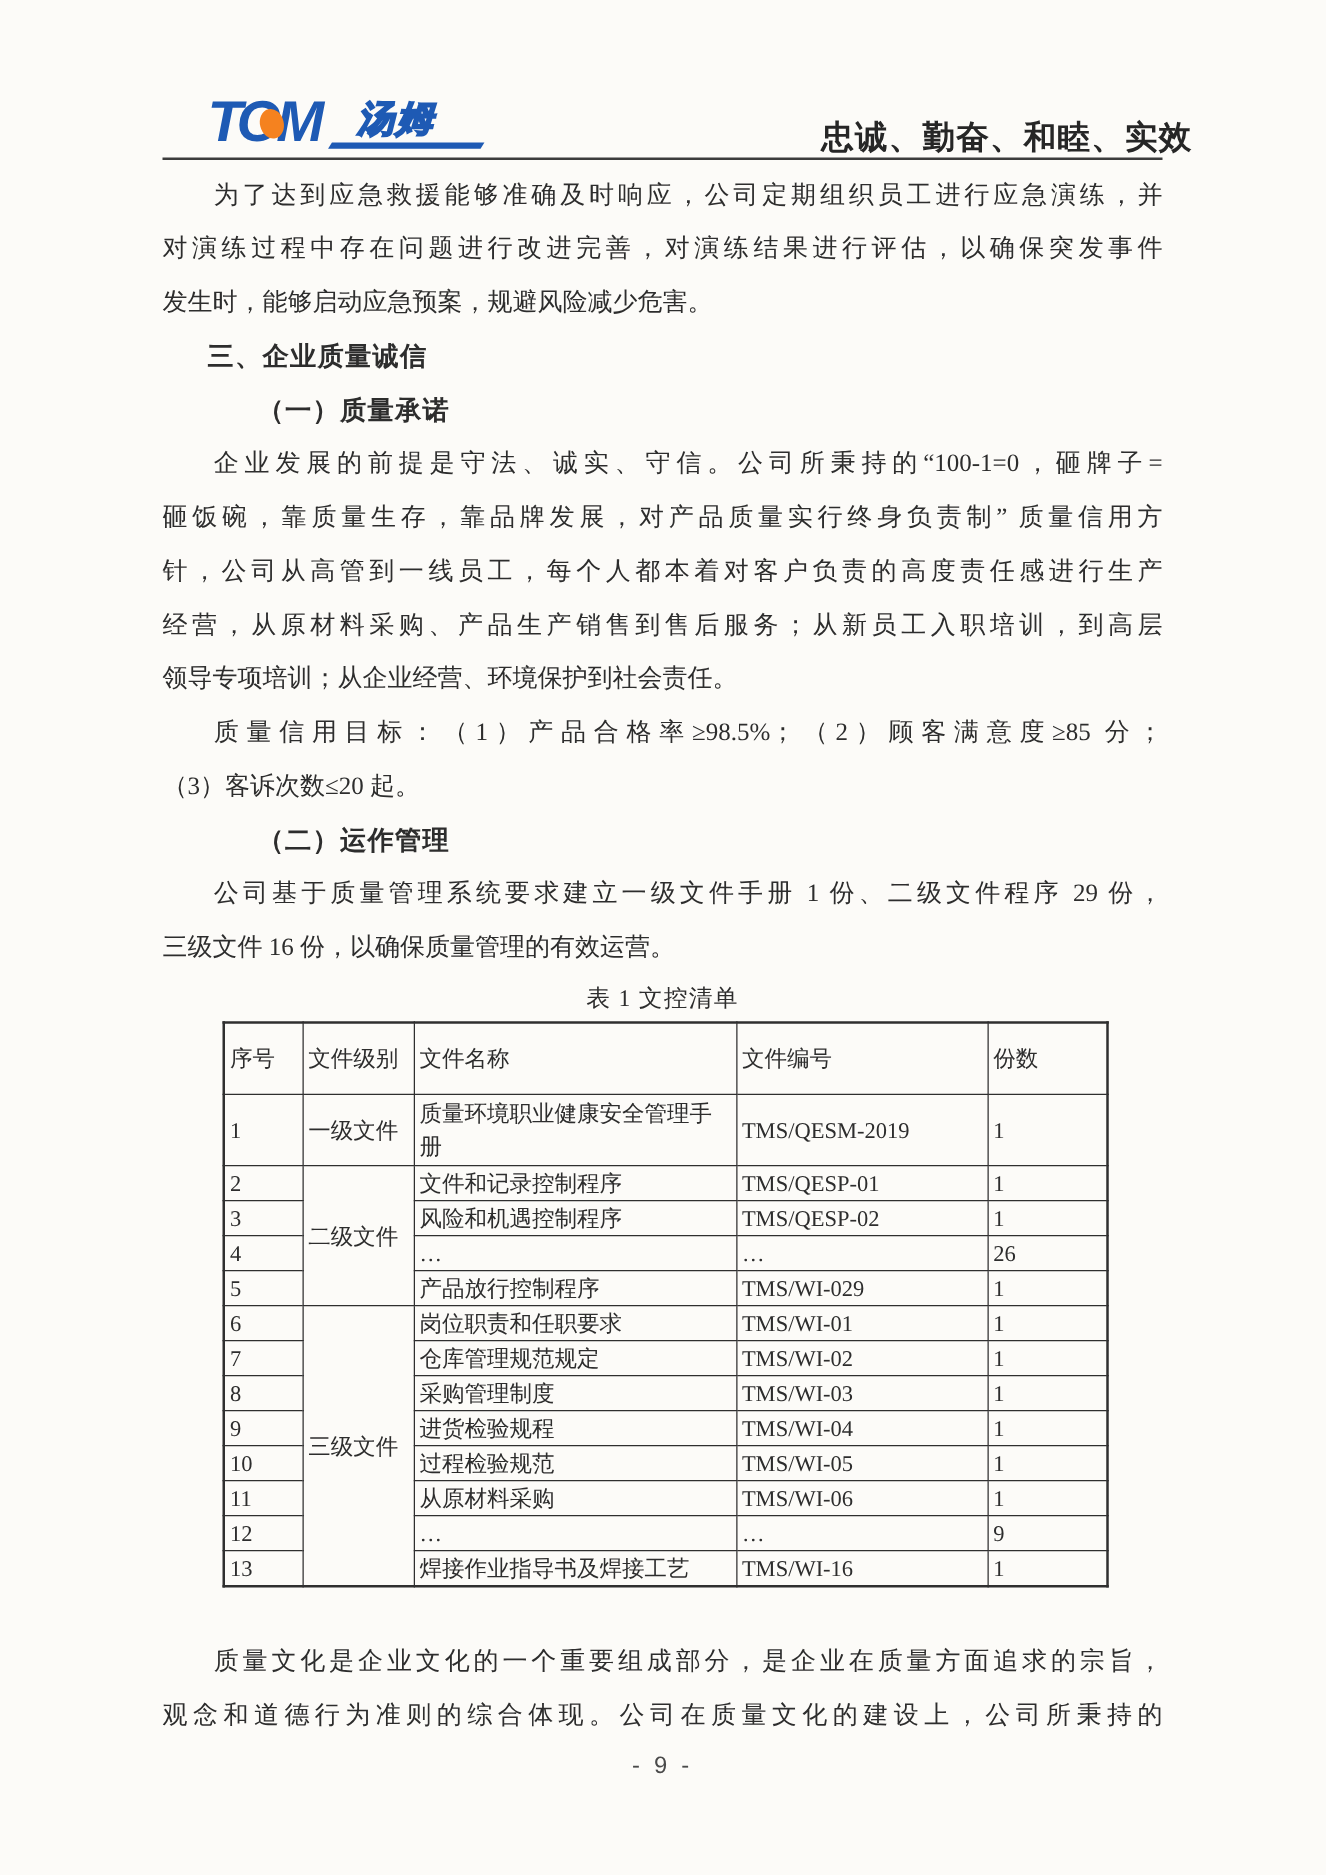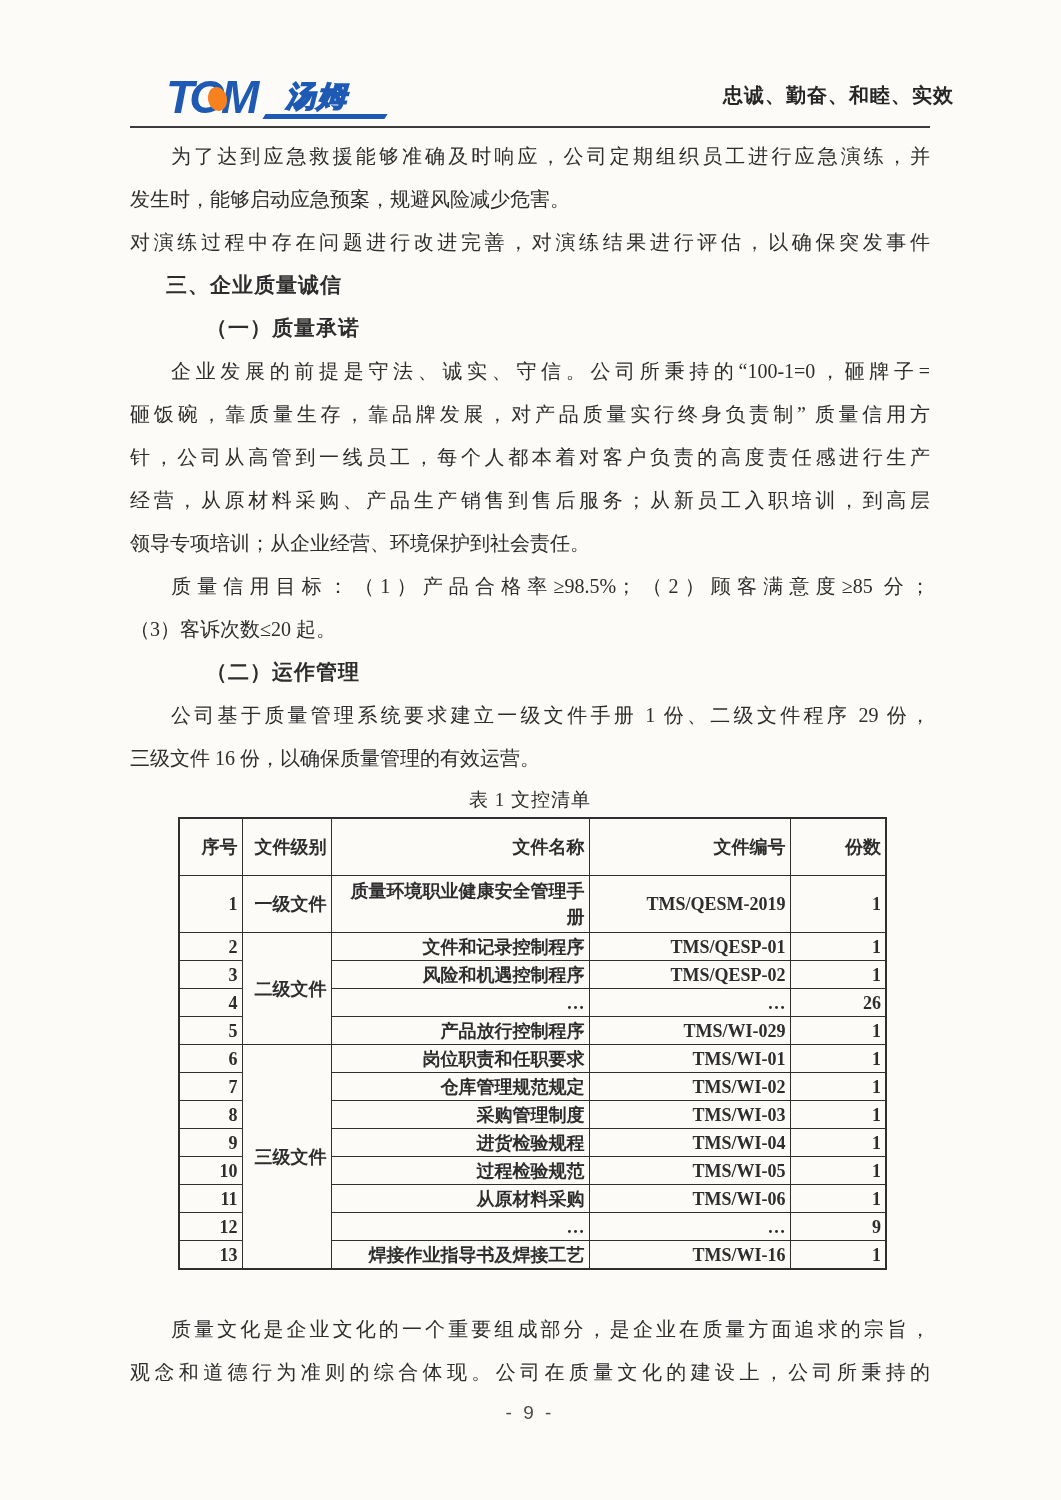--- a/index.html
+++ b/index.html
@@ -31,23 +31,23 @@
     background:var(--logo-blue,#1e5ab4);transform:skewX(-32deg);
   }
   .logo-cn{
     position:absolute;left:120px;top:8px;
     font-family:"Liberation Sans",sans-serif;
     font-style:italic;font-weight:900;font-size:29px;line-height:29px;
     letter-spacing:2px;color:#404040;
     -webkit-text-stroke:1.6px var(--logo-blue,#1e5ab4);
   }
   .slogan{
-    position:absolute;right:131px;top:82px;
+    position:absolute;right:131px;top:92px;
     font-family:"Liberation Sans",sans-serif;
-    font-size:20px;font-weight:600;letter-spacing:1px;
+    font-size:26px;font-weight:600;letter-spacing:1px;
     color:#262626;
   }
   .divider{
     position:absolute;left:130px;top:126px;width:800px;height:2px;
     background:var(--rule-dark,#3c3c3c);
   }
   
   .content{position:absolute;left:130px;top:130px;width:800px;}
   .line{
     font-size:20px;line-height:43px;height:43px;
@@ -72,21 +72,21 @@
     text-align:center;font-size:19px;letter-spacing:1px;
   }
   table.doc-table{
     border-collapse:collapse;table-layout:fixed;
     margin-left:48px;width:708px;
     font-size:18px;
     border:2px solid var(--table-border,#2f2f2f);
   }
   table.doc-table th,table.doc-table td{
     border:1.5px solid var(--table-border,#2f2f2f);
-    font-weight:bold;text-align:right;vertical-align:middle;
+    font-weight:normal;text-align:left;vertical-align:middle;
     padding:0 4px;line-height:26px;
     overflow:hidden;
   }
   table.doc-table thead th{height:56px;}
   td.cell-level{padding:0 12px;}
   td.cell-name{text-align:left;padding:0 18px 0 10px;}
   tr.tall td{height:56px;}
   tr.norm td{height:27px;}
   .col-no{width:63px;}
   .col-level{width:89px;}
@@ -111,22 +111,22 @@
     <span class="logo-underline"></span>
     <span class="logo-cn">汤姆</span>
   </div>
   <div class="slogan">忠诚、勤奋、和睦、实效</div>
   <div class="divider"></div>
 
   <div class="content">
 
     <div class="para first">
       <div class="line indent">为了达到应急救援能够准确及时响应，公司定期组织员工进行应急演练，并</div>
+      <div class="line">对演练过程中存在问题进行改进完善，对演练结果进行评估，以确保突发事件</div>
       <div class="line last">发生时，能够启动应急预案，规避风险减少危害。</div>
-      <div class="line">对演练过程中存在问题进行改进完善，对演练结果进行评估，以确保突发事件</div>
     </div>
 
     <div class="h-section">三、企业质量诚信</div>
     <div class="h-sub">（一）质量承诺</div>
 
     <div class="para">
       <div class="line indent">企业发展的前提是守法、诚实、守信。公司所秉持的“100-1=0，砸牌子=</div>
       <div class="line">砸饭碗，靠质量生存，靠品牌发展，对产品质量实行终身负责制” 质量信用方</div>
       <div class="line">针，公司从高管到一线员工，每个人都本着对客户负责的高度责任感进行生产</div>
       <div class="line">经营，从原材料采购、产品生产销售到售后服务；从新员工入职培训，到高层</div>

